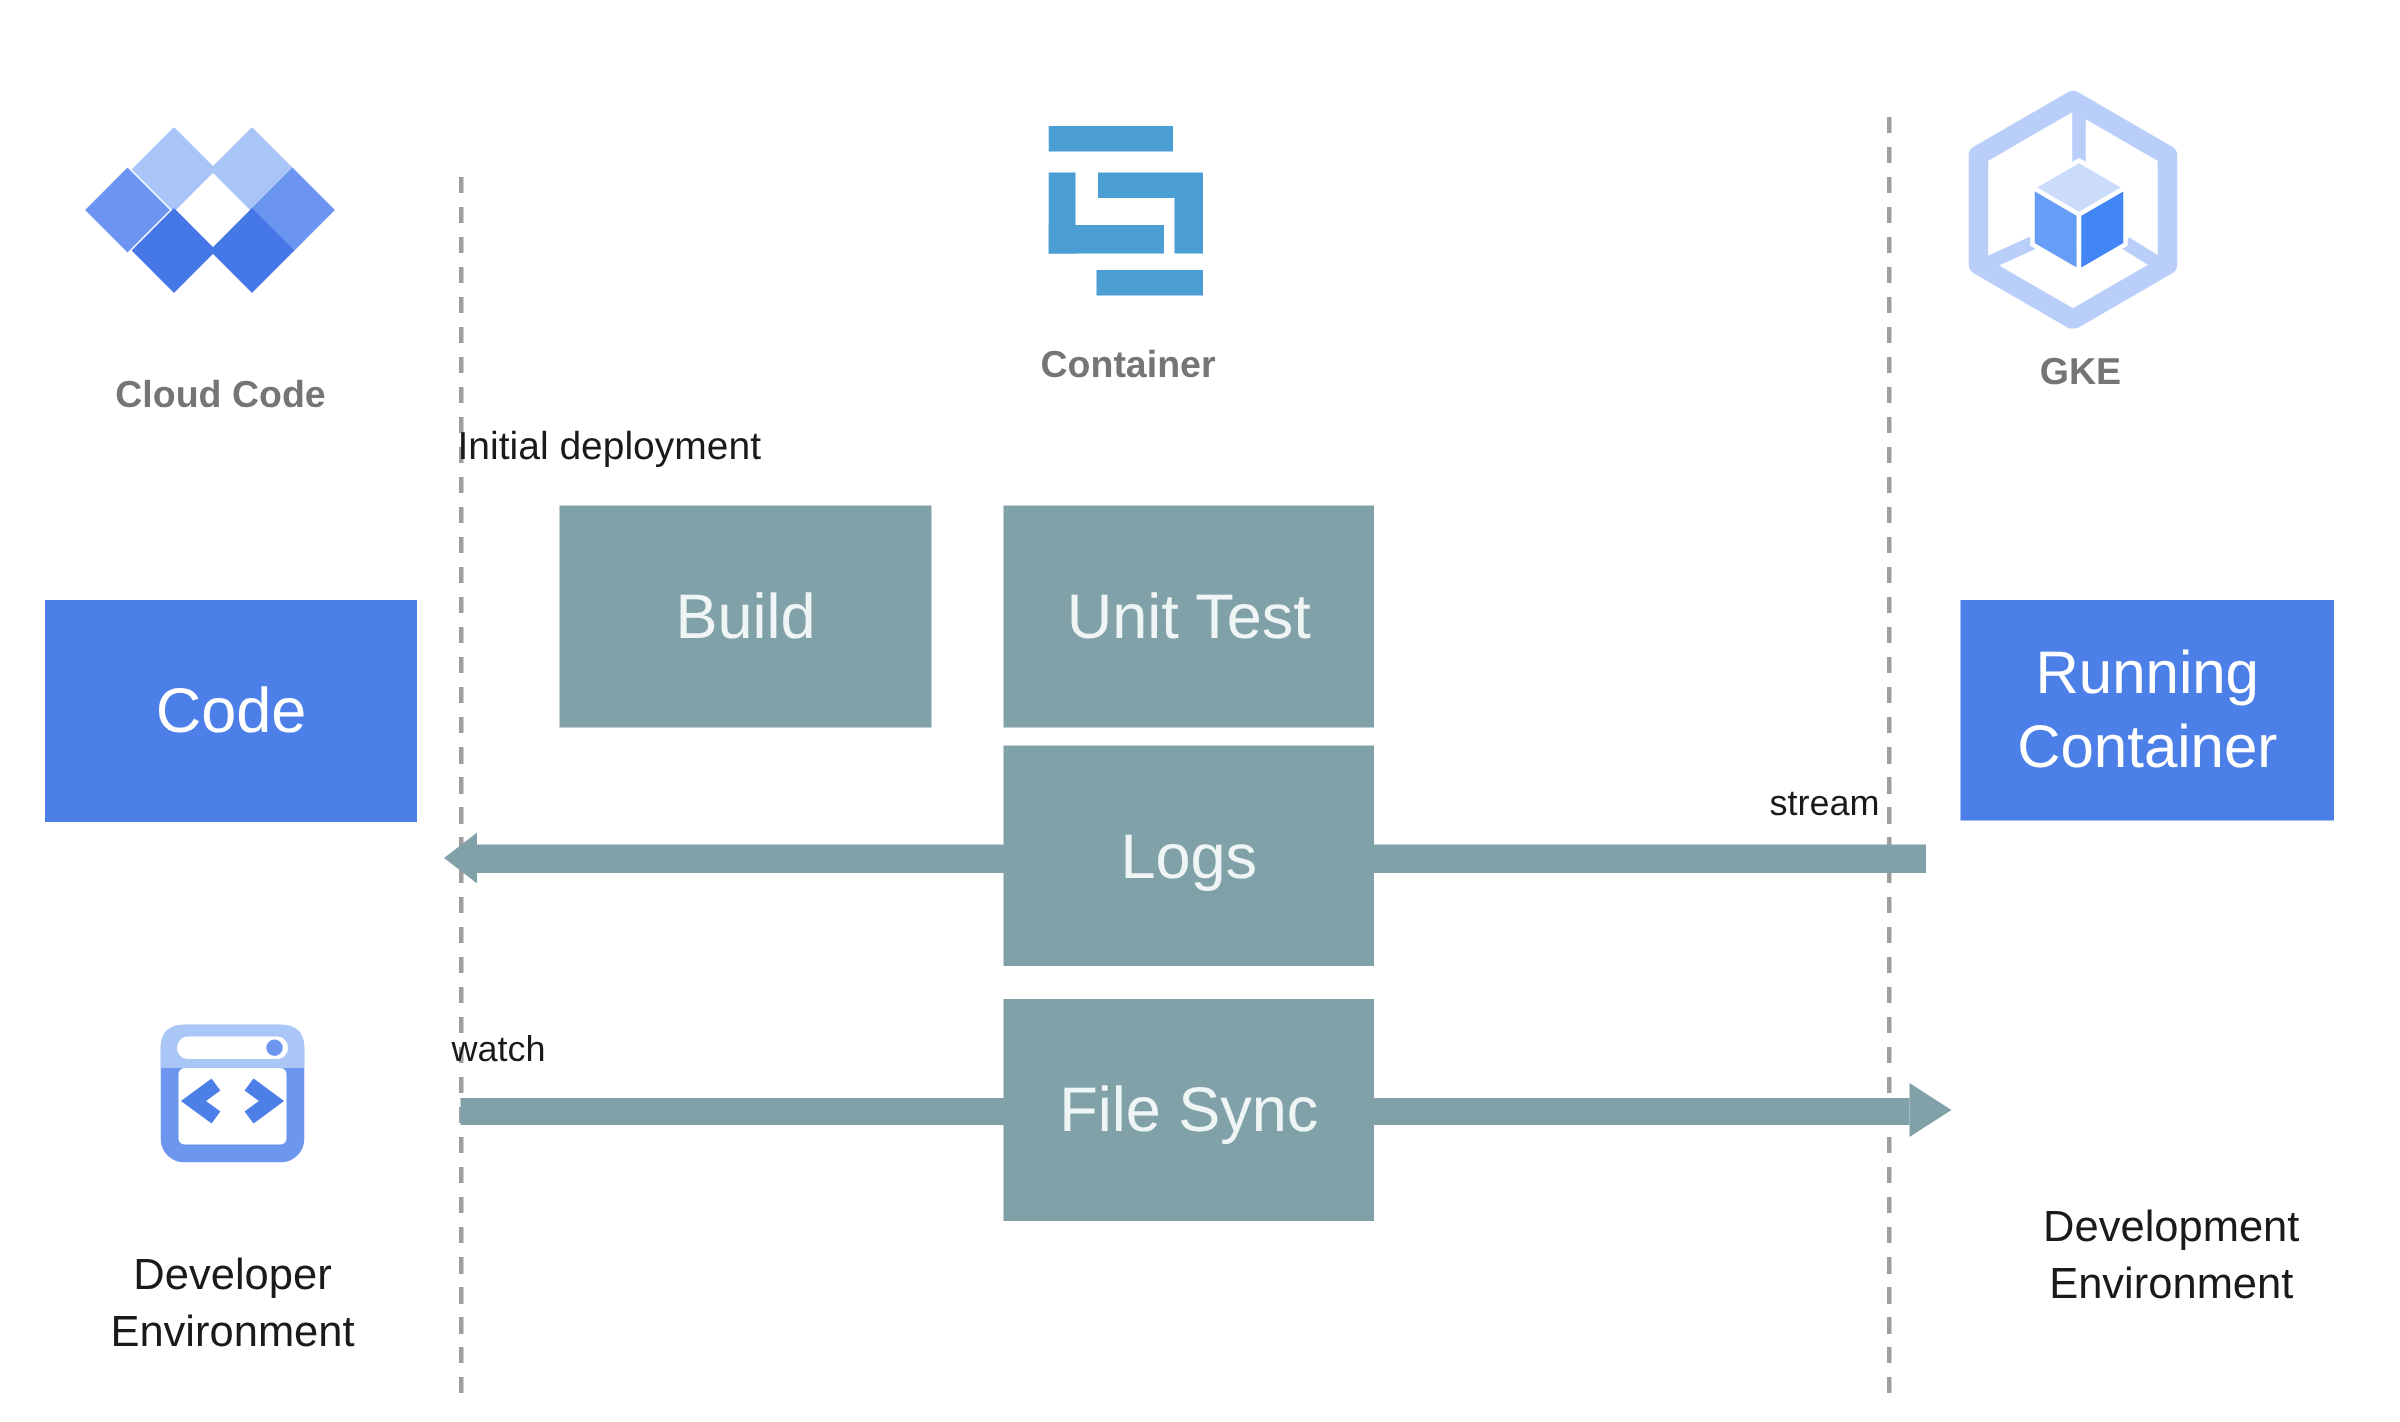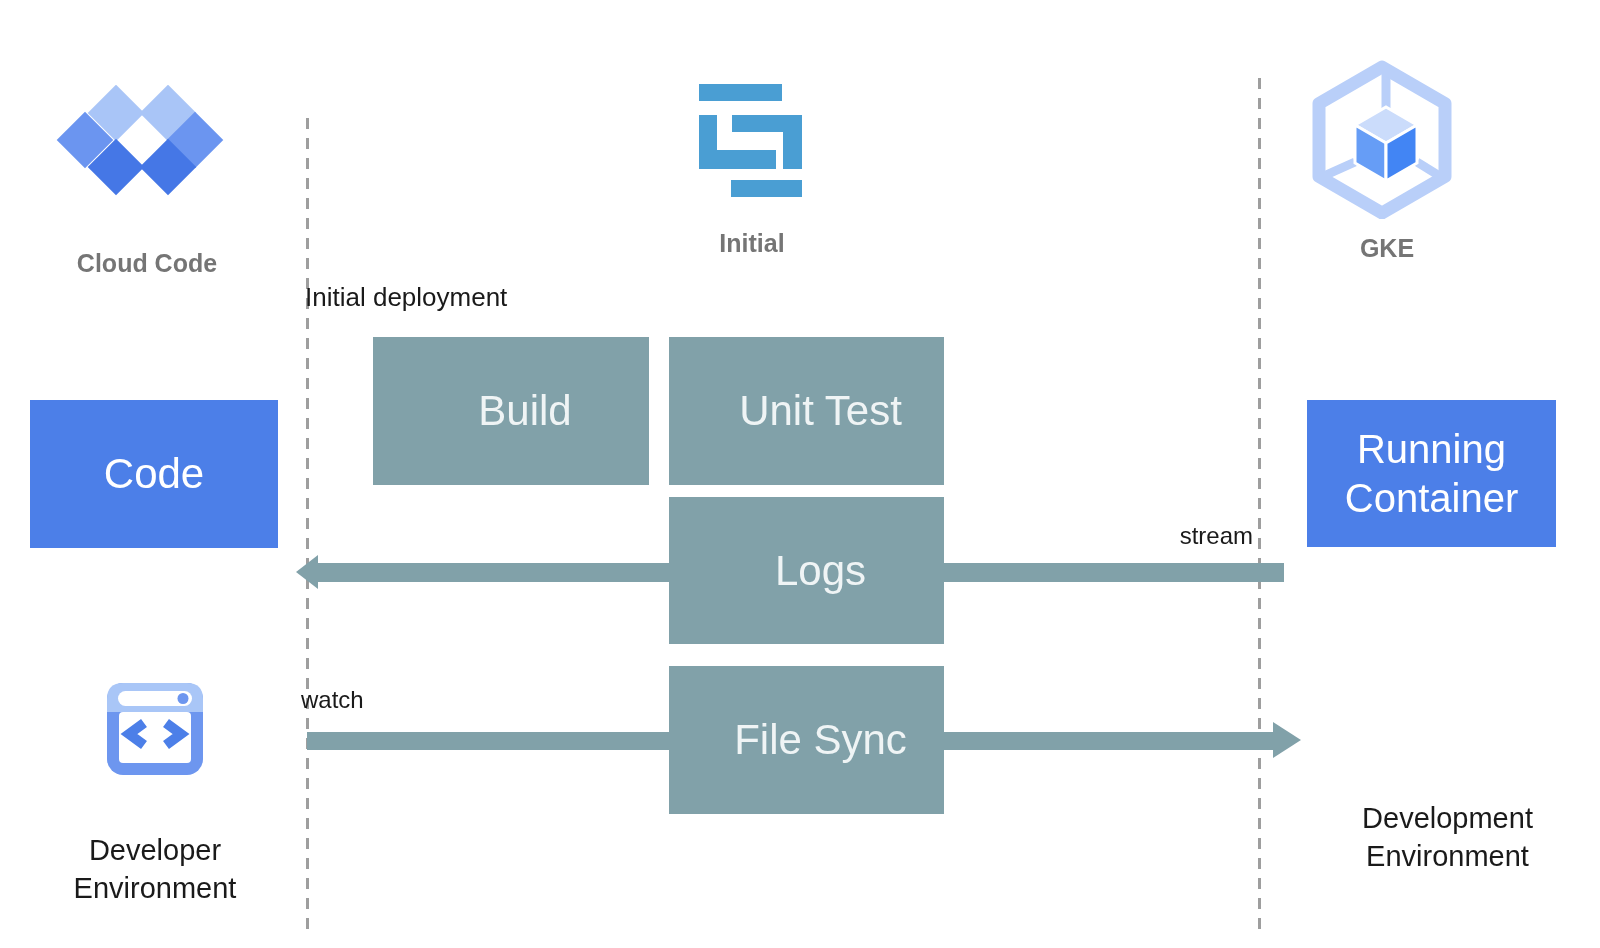--- a/index.html
+++ b/index.html
@@ -11,21 +11,21 @@
   
   .vdash{
     position:absolute;width:3px;
     background:repeating-linear-gradient(to bottom,#9E9E9E 0 11px,transparent 11px 20px);
   }
   
   .box{
     position:absolute;display:flex;align-items:center;justify-content:center;
     text-align:center;
   }
-  .teal{background:#81A1A9;color:#EFF4F5;font-size:42px;font-weight:400;padding-left:28px;}
+  .teal{background:#81A1A9;color:#EFF4F5;font-size:42px;font-weight:400;}
   .blue{background:#4C7FE8;color:#FFFFFF;font-size:42px;font-weight:400;}
   .blue.rc{font-size:40px;line-height:49px;}
   
   .hbar{position:absolute;background:#81A1A9;}
   .head-left{
     position:absolute;width:0;height:0;
     border-right:22px solid #81A1A9;border-top:17px solid transparent;border-bottom:17px solid transparent;
   }
   .head-right{
     position:absolute;width:0;height:0;
@@ -57,21 +57,21 @@
   <div class="graylabel" style="left:47px;top:229px;margin-top:20px;">Cloud Code</div>
 
   <svg class="abs" style="left:699px;top:84px;" width="104" height="114" viewBox="0 0 104 114">
     <rect x="0" y="0" width="83" height="17" fill="#4A9ED3"></rect>
     <rect x="33" y="31" width="70" height="17" fill="#4A9ED3"></rect>
     <rect x="84" y="46" width="19" height="39" fill="#4A9ED3"></rect>
     <rect x="0" y="31" width="18" height="54" fill="#4A9ED3"></rect>
     <rect x="0" y="66" width="77" height="19" fill="#4A9ED3"></rect>
     <rect x="32" y="96" width="71" height="17" fill="#4A9ED3"></rect>
   </svg>
-  <div class="graylabel" style="left:652px;top:229px;">Initial</div>
+  <div class="graylabel" style="left:652px;top:229px;">Container</div>
 
   <svg class="abs" style="left:1310px;top:59px;" width="145" height="160" viewBox="0 0 145 160">
     <line x1="76" y1="15" x2="76" y2="50" stroke="#B9CFF9" stroke-width="9"></line>
     <line x1="45" y1="103" x2="16" y2="116" stroke="#B9CFF9" stroke-width="9"></line>
     <line x1="107" y1="103" x2="128" y2="116" stroke="#B9CFF9" stroke-width="9"></line>
     <polygon points="72,8 135,44.5 135,117.5 72,154 9,117.5 9,44.5" fill="none" stroke="#B9CFF9" stroke-width="13" stroke-linejoin="round"></polygon>
     <polygon points="76,48 107,66 76,84 45,66" fill="#CBDCFB" stroke="#ffffff" stroke-width="3"></polygon>
     <polygon points="45,66 76,84 76,122 45,104" fill="#669DF6" stroke="#ffffff" stroke-width="3"></polygon>
     <polygon points="107,66 76,84 76,122 107,104" fill="#4285F4" stroke="#ffffff" stroke-width="3"></polygon>
   </svg>

